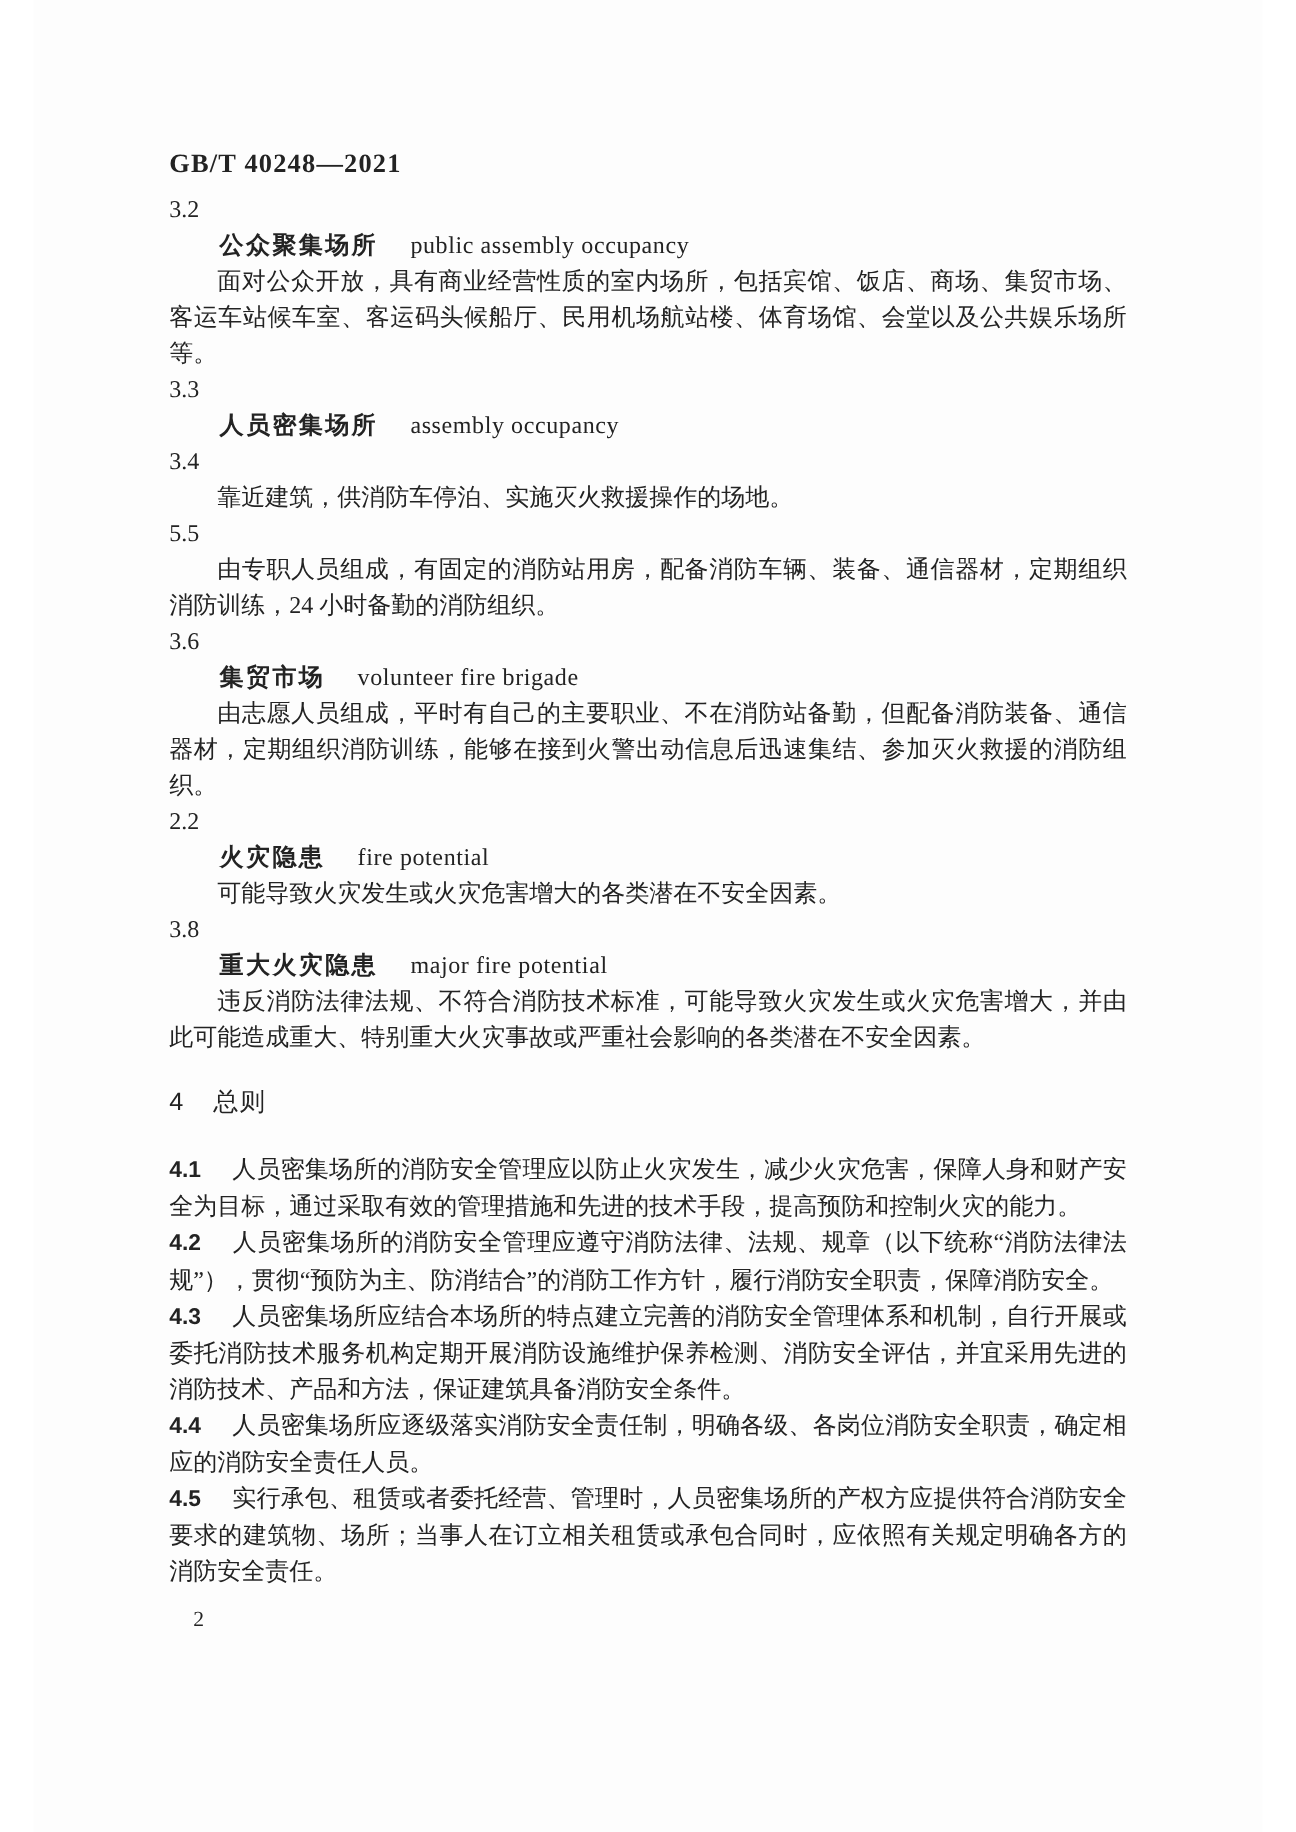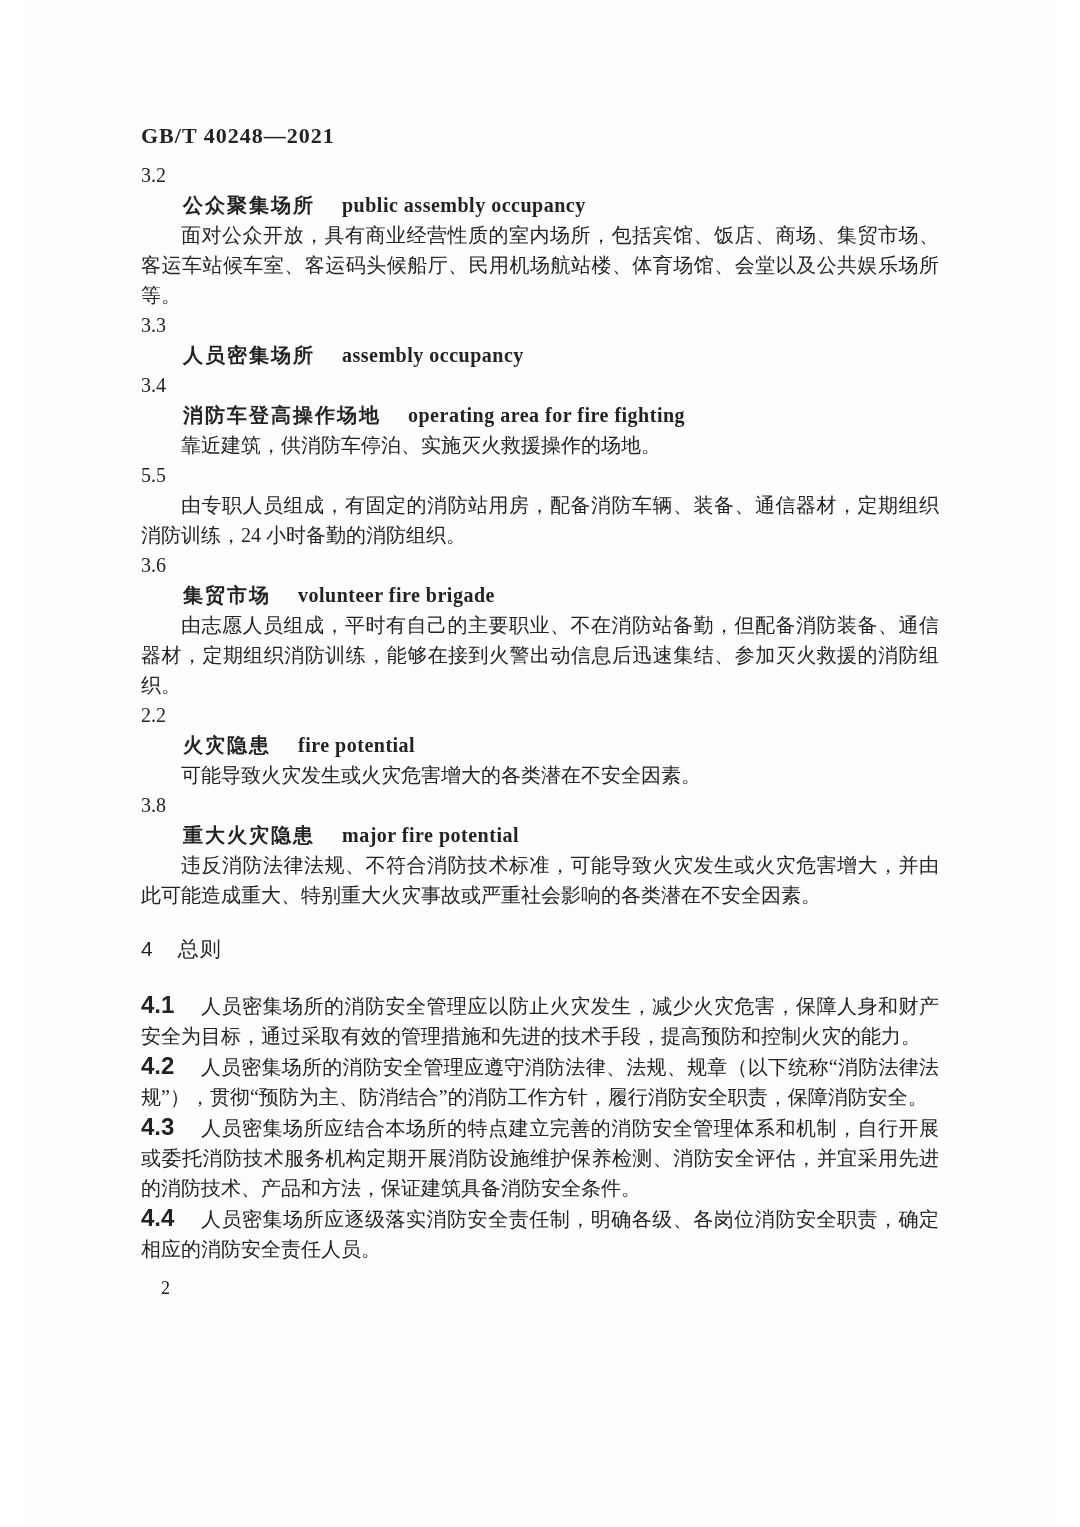--- a/index.html
+++ b/index.html
@@ -31,21 +31,21 @@
     line-height: 30px;
     padding-left: 42px;
     white-space: nowrap;
   }
   .term-zh {
     font-family: "Liberation Sans", "DejaVu Sans", sans-serif;
     font-weight: 700;
     letter-spacing: 2px;
   }
   .term-en {
-    font-weight: 700;
+    font-weight: 400;
     margin-left: 22px;
     letter-spacing: 0.5px;
   }
   .def {
     margin: 0;
     font-size: 20px;
     line-height: 30px;
     text-align: justify;
     text-indent: 2em;
   }
@@ -61,21 +61,21 @@
   .ch-num { margin-right: 24px; }
   .clause {
     margin: 0;
     font-size: 20px;
     line-height: 30px;
     text-align: justify;
   }
   .clause-num {
     font-family: "Liberation Sans", "DejaVu Sans", sans-serif;
     font-weight: 700;
-    font-size: 24px;
+    font-size: 19px;
     margin-right: 26px;
   }
   .page-footer {
     margin-top: 12px;
     padding-left: 20px;
     font-size: 18px;
     line-height: 24px;
   }
 </style>
 </head>
@@ -92,24 +92,20 @@
   </div>
   <p class="def">面对公众开放，具有商业经营性质的室内场所，包括宾馆、饭店、商场、集贸市场、客运车站候车室、客运码头候船厅、民用机场航站楼、体育场馆、会堂以及公共娱乐场所等。</p>
 
   <div class="term-num">3.3</div>
   <div class="term-heading">
     <span class="term-zh">人员密集场所</span>
     <span class="term-en">assembly occupancy</span>
   </div>
 
   <div class="term-num">3.4</div>
-  <div class="term-heading">
-    <span class="term-zh">消防车登高操作场地</span>
-    <span class="term-en">operating area for fire fighting</span>
-  </div>
   <p class="def">靠近建筑，供消防车停泊、实施灭火救援操作的场地。</p>
 
   <div class="term-num">5.5</div>
   <p class="def">由专职人员组成，有固定的消防站用房，配备消防车辆、装备、通信器材，定期组织消防训练，24 小时备勤的消防组织。</p>
 
   <div class="term-num">3.6</div>
   <div class="term-heading">
     <span class="term-zh">集贸市场</span>
     <span class="term-en">volunteer fire brigade</span>
   </div>
@@ -138,18 +134,21 @@
   </p>
   <p class="clause">
     <span class="clause-num">4.2</span><span>人员密集场所的消防安全管理应遵守消防法律、法规、规章（以下统称“消防法律法规”），贯彻“预防为主、防消结合”的消防工作方针，履行消防安全职责，保障消防安全。</span>
   </p>
   <p class="clause">
     <span class="clause-num">4.3</span><span>人员密集场所应结合本场所的特点建立完善的消防安全管理体系和机制，自行开展或委托消防技术服务机构定期开展消防设施维护保养检测、消防安全评估，并宜采用先进的消防技术、产品和方法，保证建筑具备消防安全条件。</span>
   </p>
   <p class="clause">
     <span class="clause-num">4.4</span><span>人员密集场所应逐级落实消防安全责任制，明确各级、各岗位消防安全职责，确定相应的消防安全责任人员。</span>
   </p>
+  <p class="clause">
+    <span class="clause-num">4.5</span><span>实行承包、租赁或者委托经营、管理时，人员密集场所的产权方应提供符合消防安全要求的建筑物、场所；当事人在订立相关租赁或承包合同时，应依照有关规定明确各方的消防安全责任。</span>
+  </p>
 
   <div class="page-footer">
     <span>2</span>
   </div>
 
 </div>
 
 </body></html>

